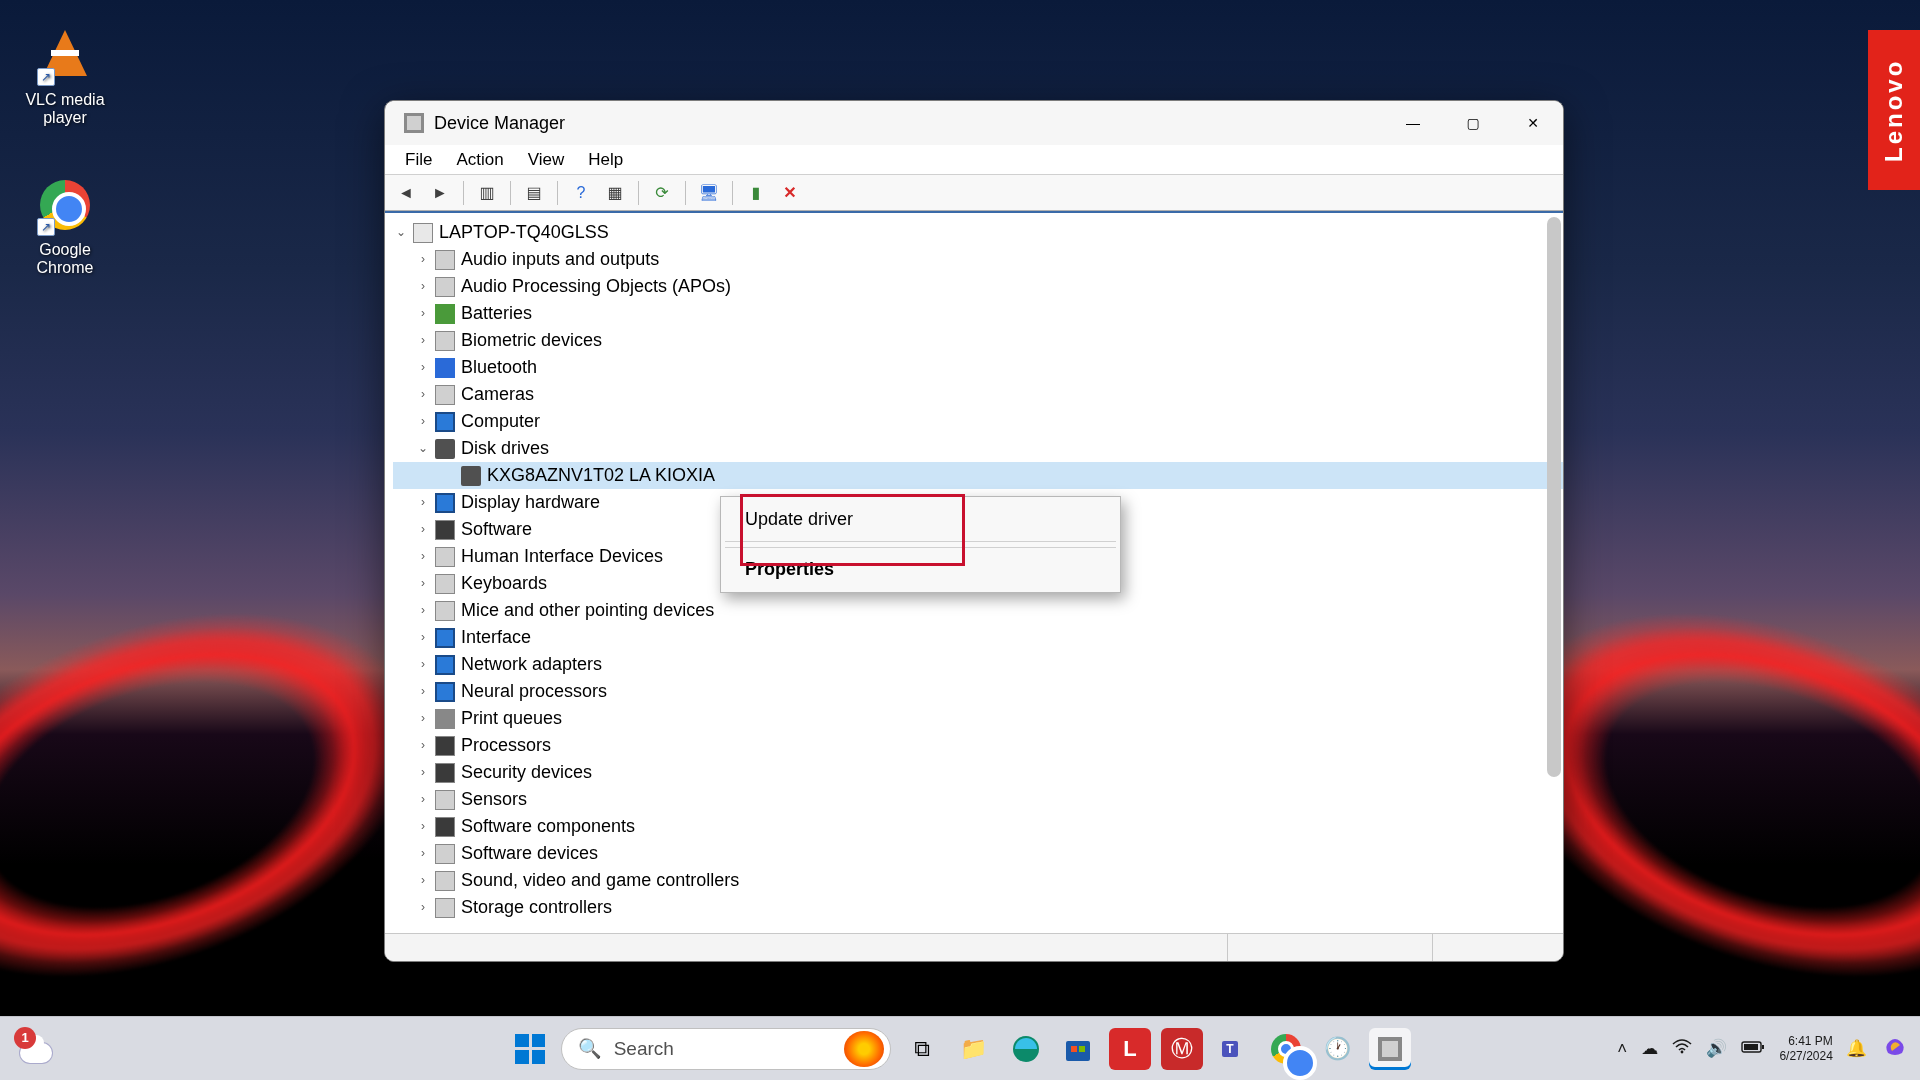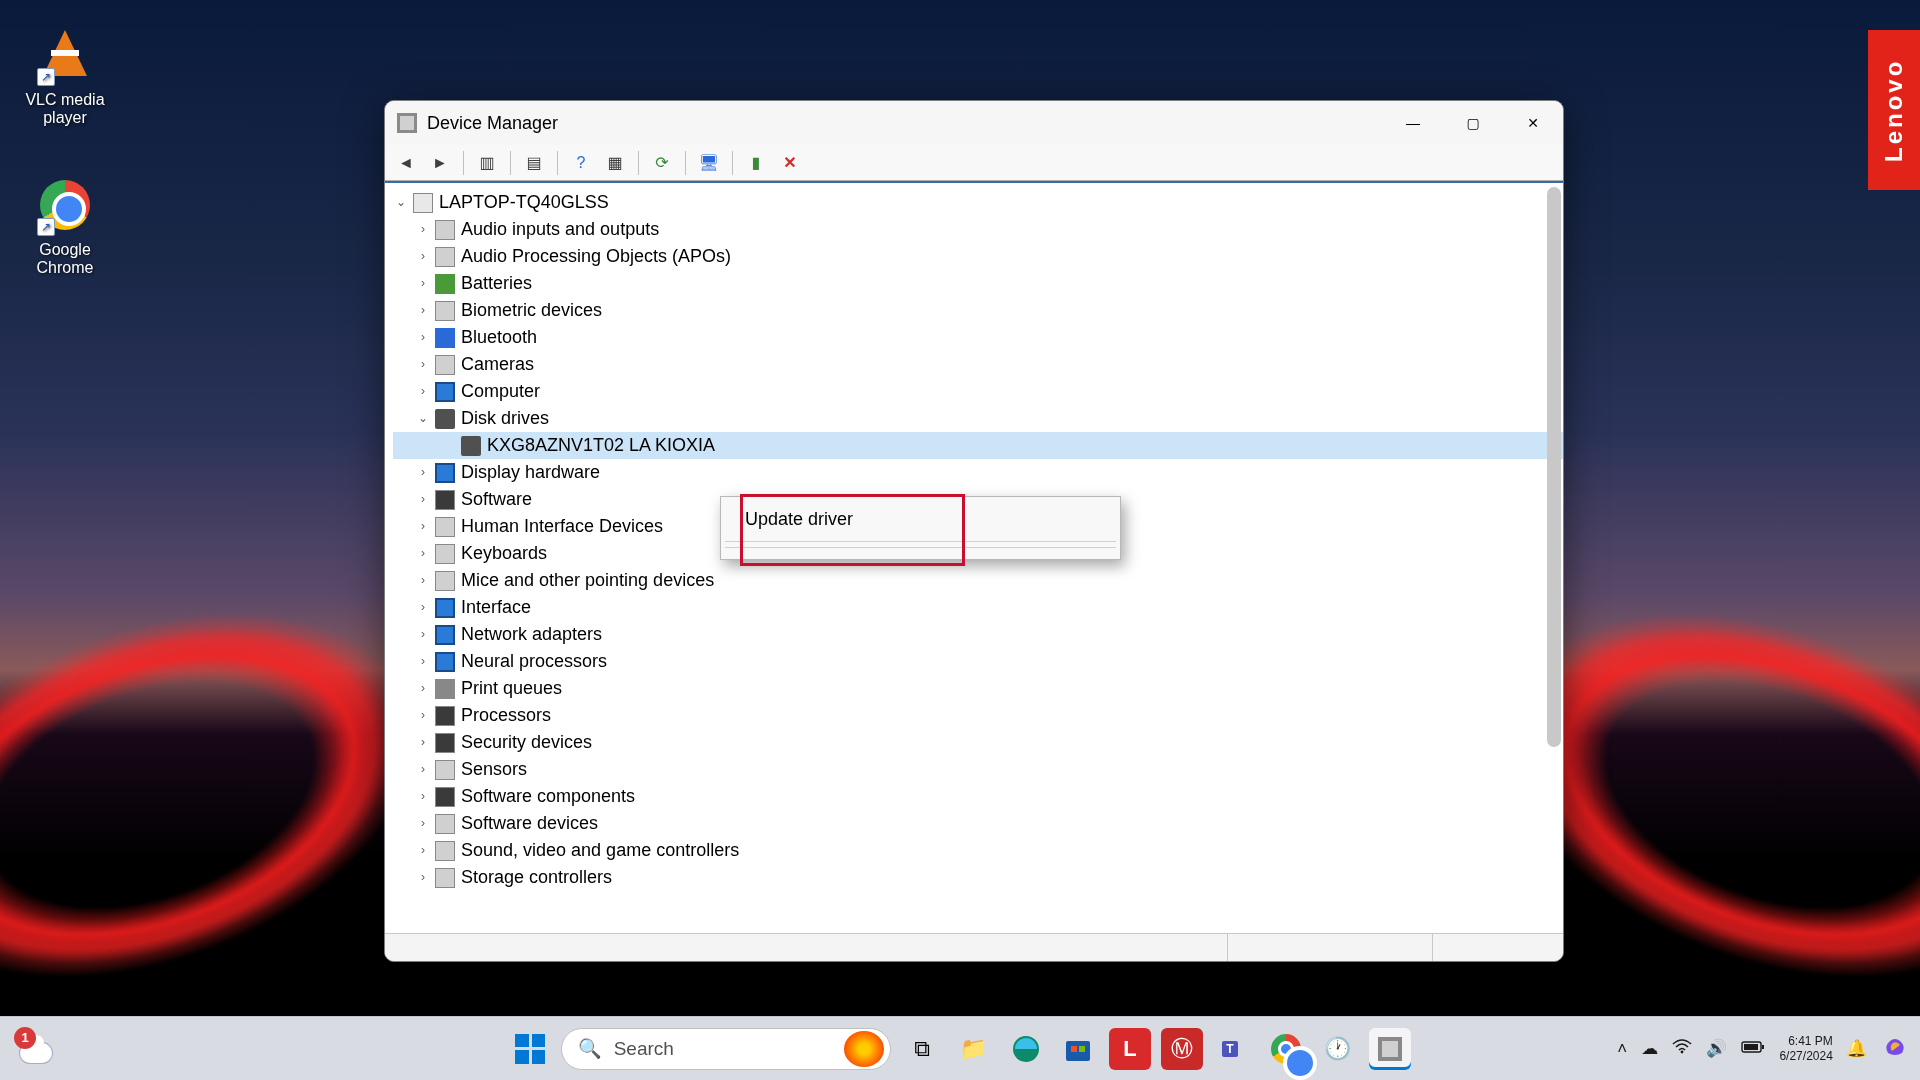--- a/index.html
+++ b/index.html
@@ -78,20 +78,21 @@
     display: flex;
     flex-direction: column;
     overflow: hidden;
   }
   .titlebar {
     height: 44px;
     display: flex;
     align-items: center;
     padding-left: 12px;
     background: #f6f6f6;
+    margin-left: 7px;
   }
   .titlebar .app-icon { width:20px;height:20px;margin-right:10px;background:#8a8a8a;position:relative;}
   .titlebar .app-icon::after{content:"";position:absolute;left:3px;top:3px;width:14px;height:14px;background:#d0d0d0;}
   .titlebar .title { font-size: 18px; color:#000;}
   .win-ctrls { margin-left:auto; display:flex; }
   .win-btn { width:60px;height:44px;display:flex;align-items:center;justify-content:center;font-size:14px;cursor:pointer;}
   
   .menubar { height:30px; background:#fff; border-bottom:1px solid #d0d0d0; display:flex; align-items:center; padding-left:10px; gap:4px;}
   .menubar .m { padding: 2px 10px; font-size:17px; color:#000; cursor:pointer;}
   
@@ -188,20 +189,26 @@
   <div class="window">
     <div class="titlebar">
       <div class="app-icon"></div>
       <div class="title">Device Manager</div>
       <div class="win-ctrls">
         <div class="win-btn">―</div>
         <div class="win-btn">▢</div>
         <div class="win-btn close">✕</div>
       </div>
     </div>
+    <div class="menubar">
+      <div class="m">File</div>
+      <div class="m">Action</div>
+      <div class="m">View</div>
+      <div class="m">Help</div>
+    </div>
     <div class="toolbar">
       <div class="tbtn">◄</div>
       <div class="tbtn">►</div>
       <div class="tsep"></div>
       <div class="tbtn">▥</div>
       <div class="tsep"></div>
       <div class="tbtn">▤</div>
       <div class="tsep"></div>
       <div class="tbtn" style="color:#2a6ad8">?</div>
       <div class="tbtn">▦</div>
@@ -352,20 +359,21 @@
       <div class="seg"></div>
         <div class="seg"></div>
         <div class="seg" style="border:none;width:130px"></div>
     </div>
   </div>
 
   <div class="ctx-menu">
     <div class="ctx-item">Update driver</div>
     <div class="ctx-sep"></div>
     <div class="ctx-sep"></div>
+    <div class="ctx-item bold">Properties</div>
   </div>
   <div class="red-box"></div>
 
   <div class="taskbar">
     <div class="weather">
       <div class="weather-icon">
         <div class="cloud"></div>
         <div class="badge">1</div>
       </div>
     </div>

